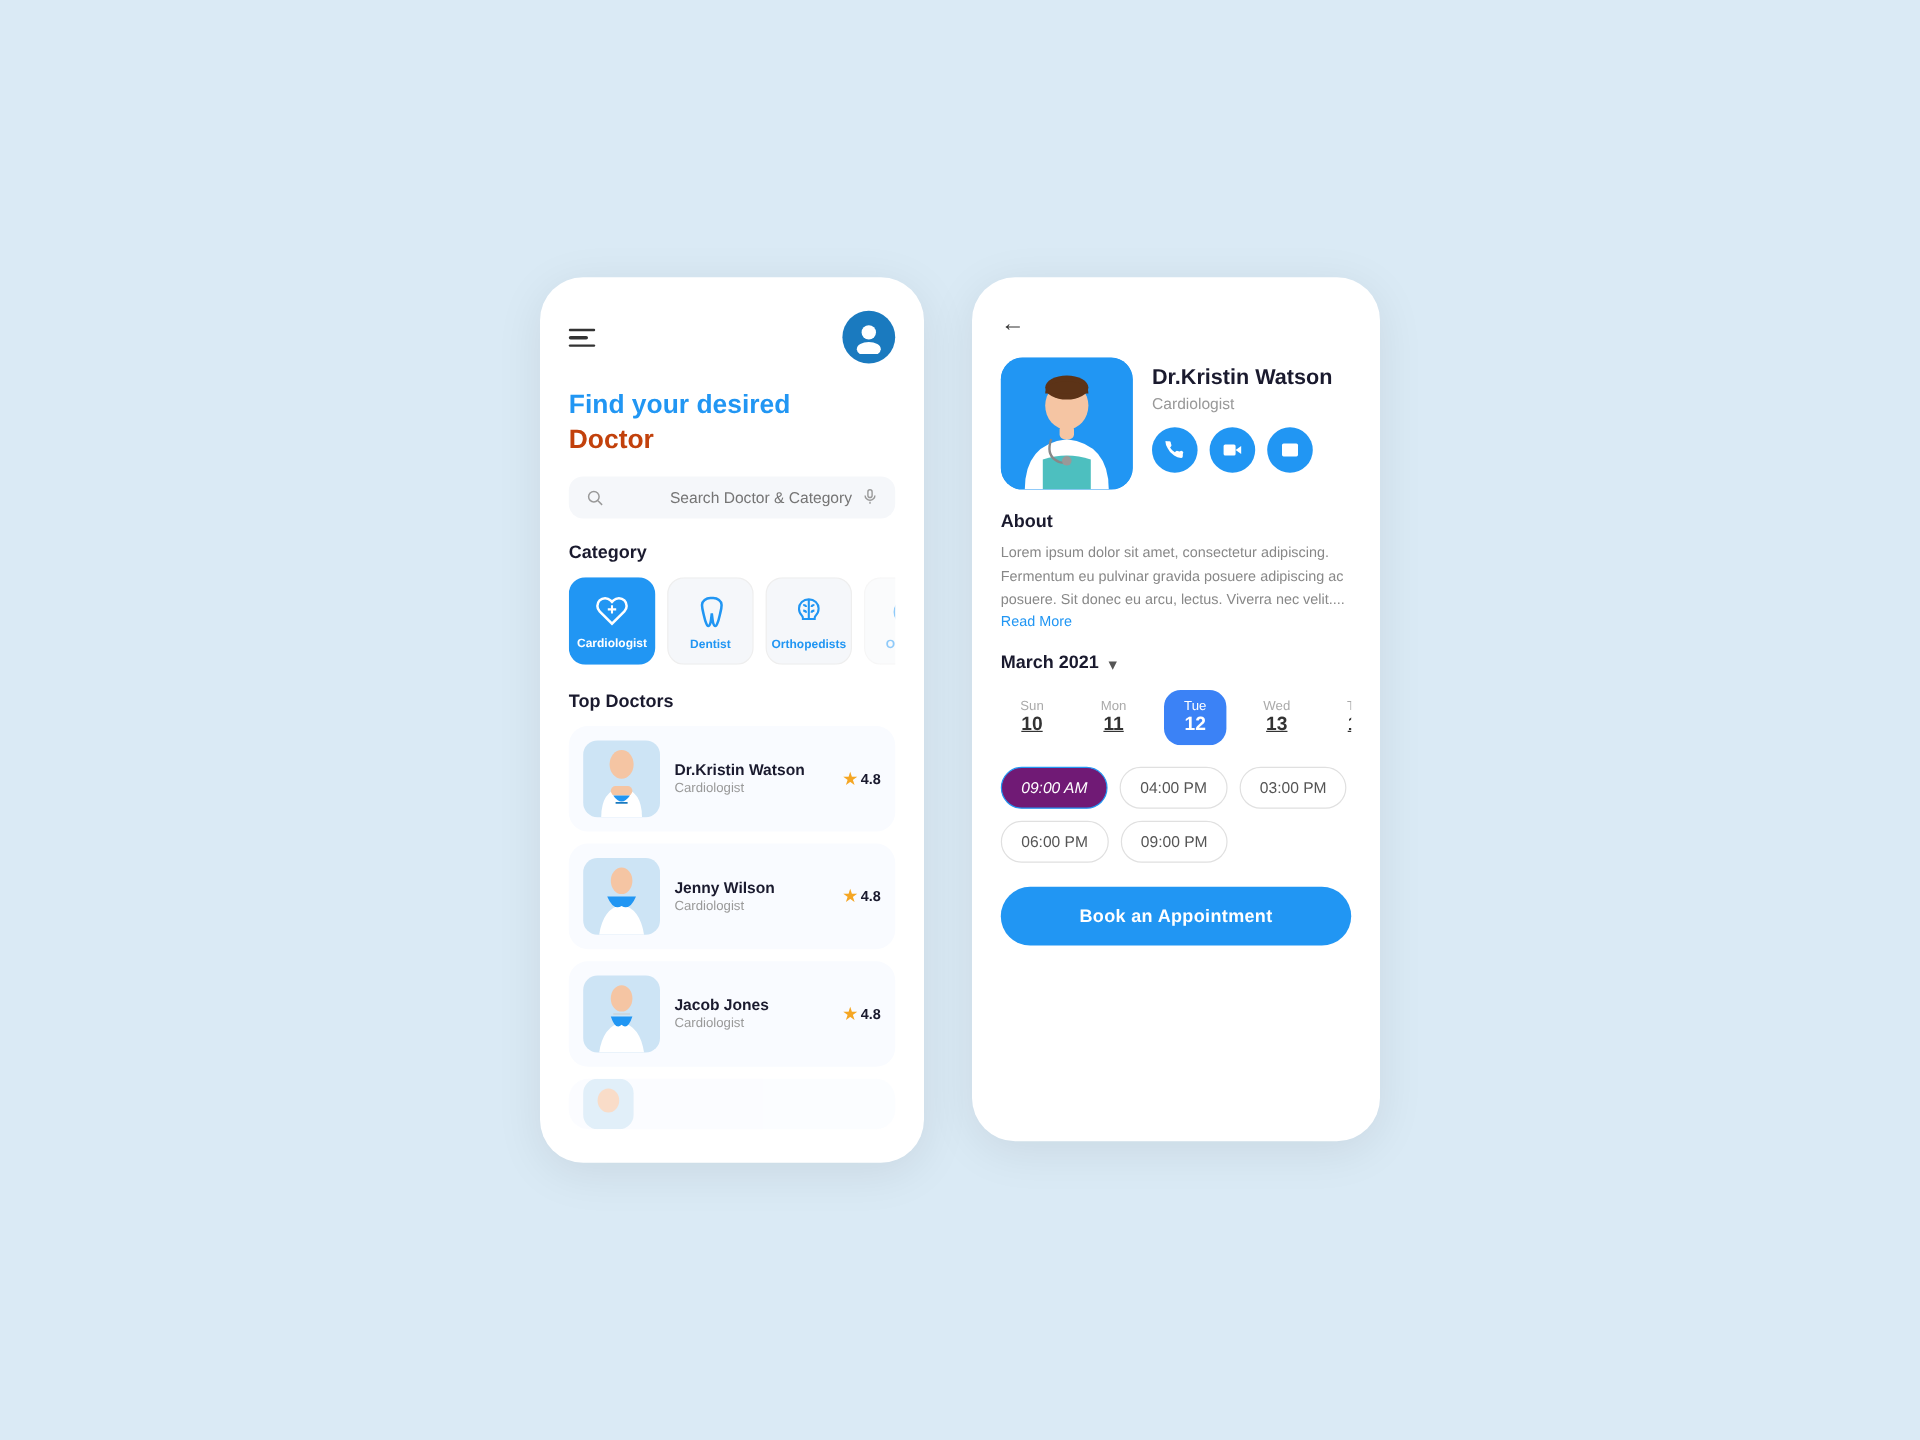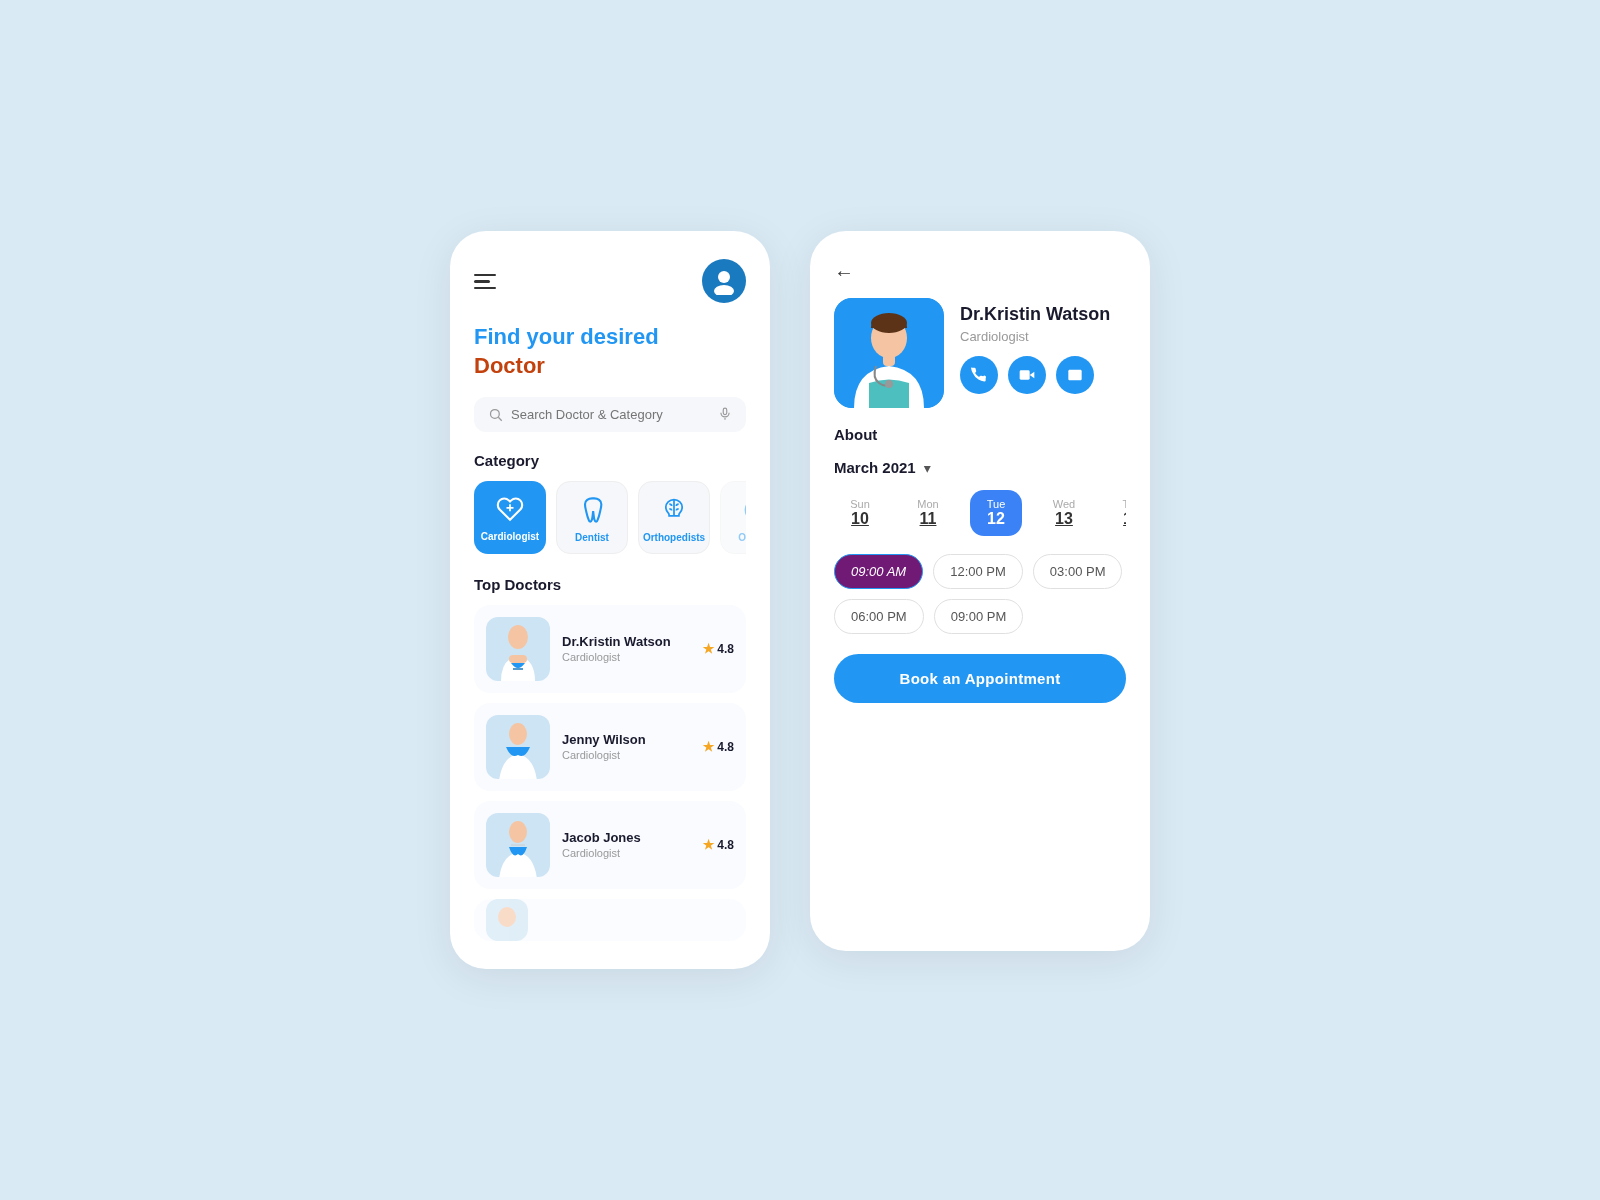--- a/index.html
+++ b/index.html
@@ -73,20 +73,21 @@
       margin: 16px 0 20px;
       gap: 8px;
     }
     .search-bar input {
       border: none;
       background: transparent;
       font-size: 13px;
       color: #999;
       flex: 1;
       outline: none;
+      text-align: right;
     }
 
     .section-title { font-size: 15px; font-weight: 700; color: #1a1a2e; margin-bottom: 12px; }
 
     .category-row {
       display: flex;
       gap: 10px;
       margin-bottom: 22px;
       overflow: hidden;
     }
@@ -456,20 +457,24 @@
             <svg width="16" height="16" viewBox="0 0 24 24" fill="white">
               <path d="M4 4h16c1.1 0 2 .9 2 2v12c0 1.1-.9 2-2 2H4c-1.1 0-2-.9-2-2V6c0-1.1.9-2 2-2z"></path>
               <polyline points="22,6 12,13 2,6"></polyline>
             </svg>
           </div>
         </div>
       </div>
     </div>
 
     <div class="about-title">About</div>
+    <p class="about-text">
+      <span>Lorem ipsum dolor sit amet, consectetur adipiscing. Fermentum eu pulvinar gravida posuere adipiscing ac posuere. Sit donec eu arcu, lectus. Viverra nec velit....</span>
+      <span class="read-more">Read More</span>
+    </p>
 
     <div class="calendar-header">
       <span class="calendar-month">March 2021</span>
       <span class="chevron-down">▾</span>
     </div>
 
     <div class="date-row">
       <div class="date-cell inactive">
         <span class="date-day">Sun</span>
         <span class="date-num">10</span>
@@ -487,21 +492,21 @@
         <span class="date-num">13</span>
       </div>
       <div class="date-cell inactive">
         <span class="date-day">Thu</span>
         <span class="date-num">14</span>
       </div>
     </div>
 
     <div class="time-grid">
       <div class="time-slot active">09:00 AM</div>
-      <div class="time-slot">12:00 PM</div>
+      <div class="time-slot">04:00 PM</div>
       <div class="time-slot">03:00 PM</div>
       <div class="time-slot">06:00 PM</div>
       <div class="time-slot">09:00 PM</div>
     </div>
 
     <button class="book-btn">Book an Appointment</button>
   </div>
 
 </div>
 

